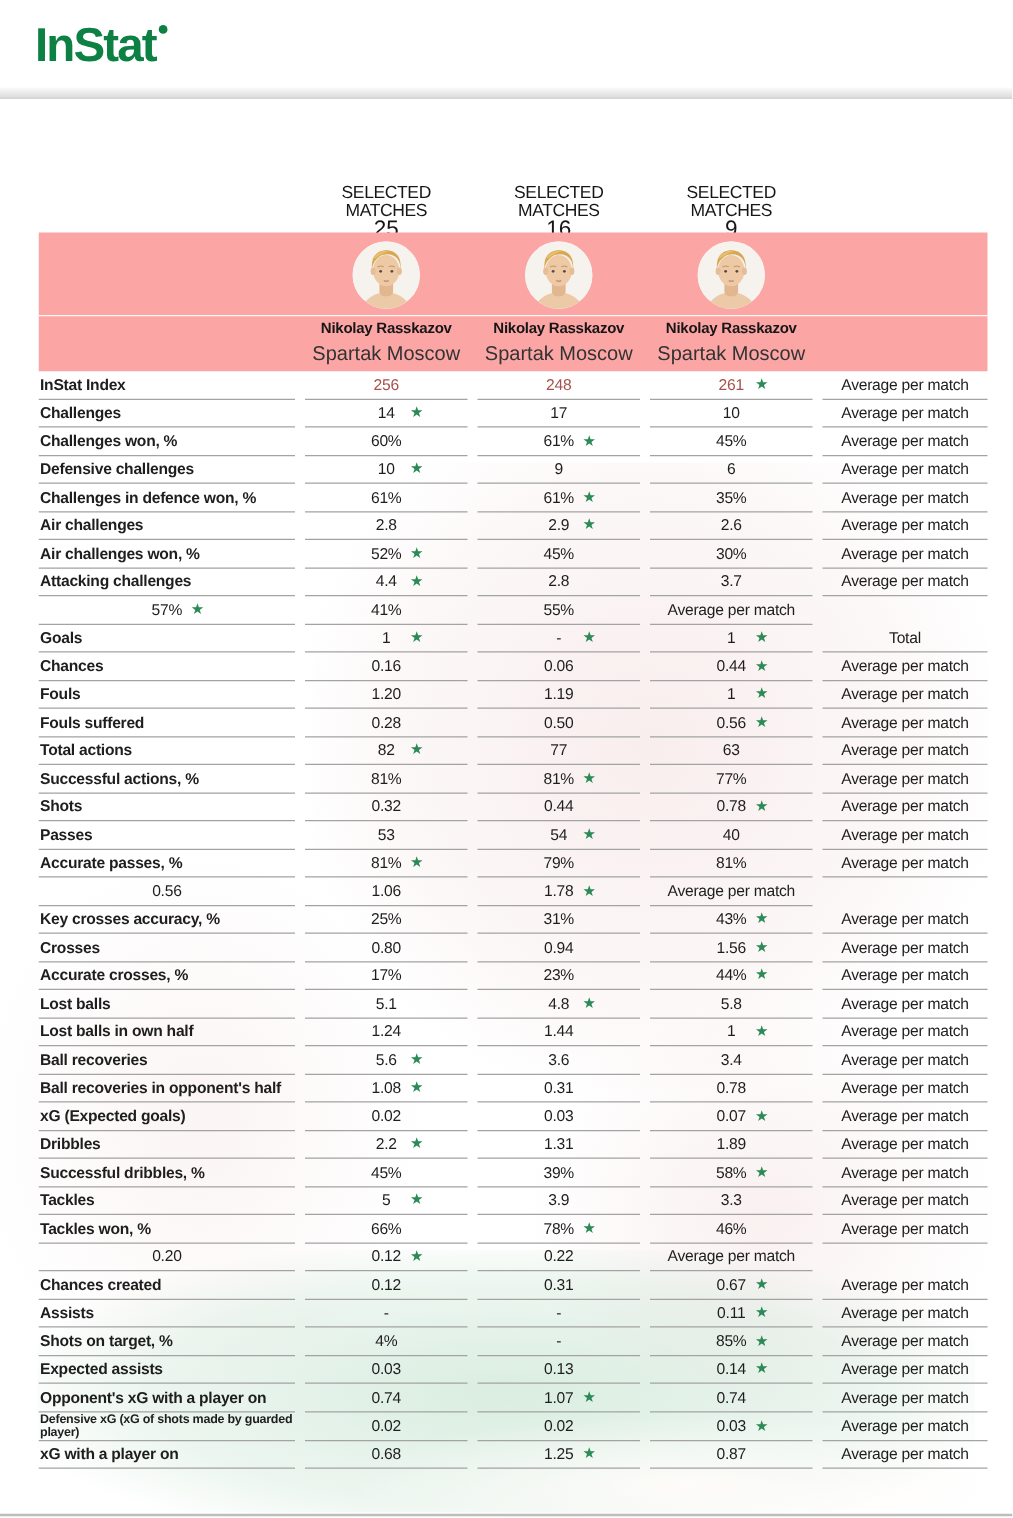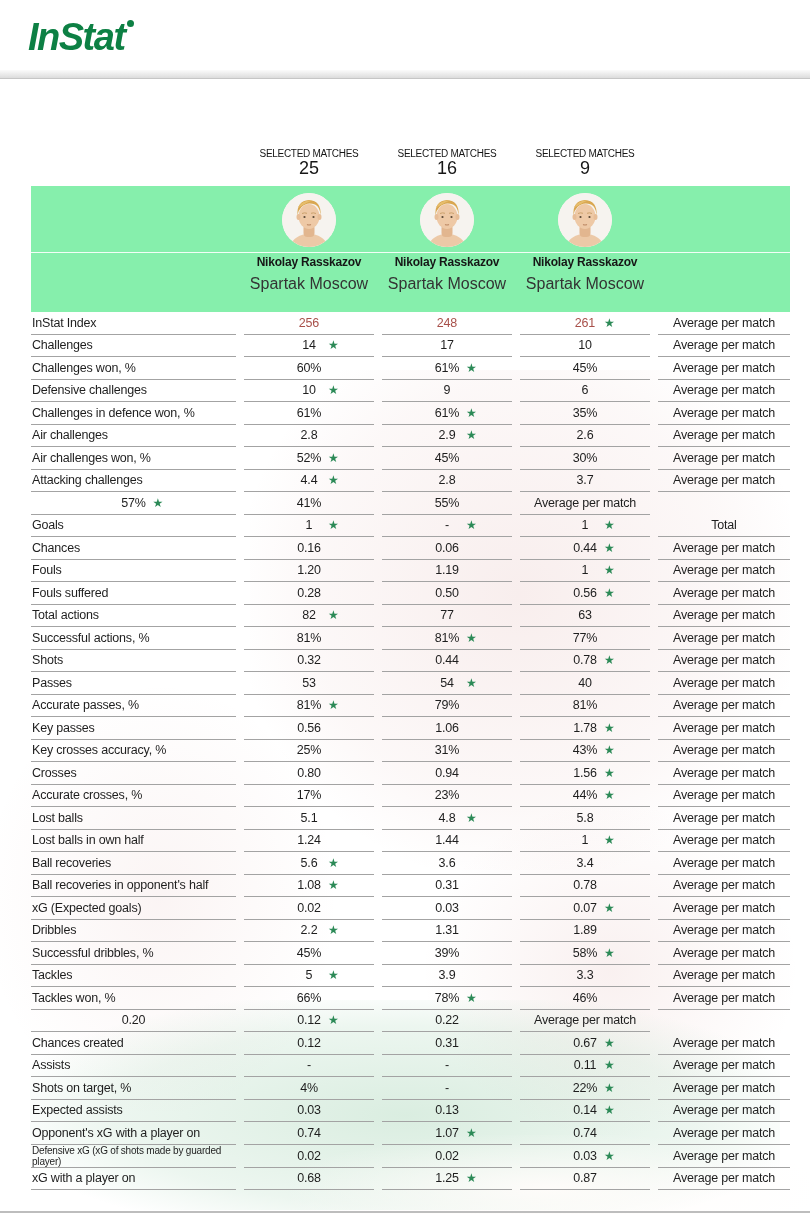--- a/index.html
+++ b/index.html
@@ -2,21 +2,21 @@
 <html><head>
 <meta charset="utf-8">
 <style>
   html,body{margin:0;padding:0;}
   body{
     width:810px;height:1214px;position:relative;overflow:hidden;
     background:#ffffff;color:#1e1e1e;
     font-family:"Liberation Sans", sans-serif;
   }
   
-  .brandbar{position:absolute;left:0;top:0;width:670px;height:70px;background:#fff;z-index:3;font-style:italic;}
+  .brandbar{position:absolute;left:0;top:0;width:670px;height:70px;background:#fff;z-index:3;}
   .logo{position:absolute;left:28px;top:16px;font-size:38px;font-weight:bold;
         color:#0d8044;letter-spacing:-1.5px;white-space:nowrap;}
   .logo-dot{display:inline-block;width:7px;height:7px;border-radius:50%;
         background:#0d8044;vertical-align:top;margin:4px 0 0 2px;}
   .top-divider{position:absolute;left:0;top:70px;width:810px;height:8px;z-index:3;
         background:linear-gradient(#fbfbfb,#dcdcdc);border-bottom:1px solid #c6c6c6;}
   
   .wm{position:absolute;z-index:0;pointer-events:none;}
   .wm-pink1{left:250px;top:370px;width:540px;height:500px;
     background:radial-gradient(ellipse at 50% 45%,rgba(202,122,116,0.13),rgba(202,122,116,0.05) 55%,rgba(202,122,116,0) 75%);}
@@ -26,37 +26,37 @@
     background:radial-gradient(ellipse at 50% 50%,rgba(202,122,116,0.08),rgba(202,122,116,0) 70%);}
   .wm-green{left:30px;top:1000px;width:750px;height:210px;
     background:radial-gradient(ellipse at 50% 55%,rgba(140,200,160,0.32),rgba(140,200,160,0.16) 55%,rgba(140,200,160,0) 78%);}
   .wm-fade{left:290px;top:1135px;width:520px;height:90px;
     background:radial-gradient(ellipse at 50% 60%,rgba(255,252,250,0.95),rgba(255,252,250,0) 75%);}
   
   .table-area{position:absolute;left:31px;top:146px;width:759px;z-index:2;}
   .grid5{display:grid;grid-template-columns:205px 130px 130px 130px 132px;column-gap:8px;}
   .col-headers{height:40px;}
   .sel-header{grid-column:span 1;text-align:center;line-height:15px;}
-  .sel-header .sel-label{font-size:10px;letter-spacing:-0.3px;color:#161616;}
+  .sel-header .sel-label{font-size:14px;letter-spacing:-0.3px;color:#161616;}
   .sel-header .sel-count{font-size:18px;color:#161616;}
   
-  .band{position:relative;height:126px;background:#86efac;}
+  .band{position:relative;height:111px;background:#fca5a5;}
   .band-sep{position:absolute;left:0;top:66px;width:100%;height:1px;
             background:rgba(255,255,255,0.9);z-index:1;}
   .player-card{position:relative;text-align:center;}
   .avatar{width:54px;height:54px;border-radius:50%;overflow:hidden;margin:7px auto 0;
           background:#f6f3ef;}
   .player-name{margin-top:8px;font-size:12px;font-weight:bold;color:#161616;letter-spacing:-0.2px;}
   .player-team{margin-top:6px;font-size:16px;color:#333;}
   
   .row{height:22.5px;}
   .cell{position:relative;display:flex;align-items:center;justify-content:center;
         box-sizing:border-box;border-bottom:1px solid #a3a3a3;
         font-size:12.5px;letter-spacing:-0.2px;color:#1e1e1e;}
-  .cell.label{justify-content:flex-start;padding-left:1px;}
+  .cell.label{justify-content:flex-start;padding-left:1px;font-weight:bold;}
   .cell.label.small-label{font-size:10px;letter-spacing:-0.2px;}
   .cell .value{white-space:nowrap;}
   .cell .value.red{color:#a8504a;}
   .val-star{position:absolute;left:calc(50% + 19px);top:50%;transform:translateY(-54%);
             color:#2c8a57;font-size:12px;line-height:12px;}
   .bottom-line{position:absolute;left:0;top:1211px;width:810px;height:2px;
                background:#bdbdbd;z-index:3;}
 </style>
 </head>
 <body>
@@ -431,21 +431,20 @@
     <div class="cell">
           <span class="value">79%</span>
         </div>
     <div class="cell">
           <span class="value">81%</span>
         </div>
     <div class="cell unit">Average per match</div>
   </div>
 
   <div class="grid5 row">
-    <div class="cell label">Key passes</div>
     <div class="cell">
           <span class="value">0.56</span>
         </div>
     <div class="cell">
           <span class="value">1.06</span>
         </div>
     <div class="cell">
           <span class="value">1.78</span>
           <span class="val-star">★</span>
         </div>
@@ -678,21 +677,21 @@
 
   <div class="grid5 row">
     <div class="cell label">Shots on target, %</div>
     <div class="cell">
           <span class="value">4%</span>
         </div>
     <div class="cell">
           <span class="value">-</span>
         </div>
     <div class="cell">
-          <span class="value">22%</span>
+          <span class="value">85%</span>
           <span class="val-star">★</span>
         </div>
     <div class="cell unit">Average per match</div>
   </div>
 
   <div class="grid5 row">
     <div class="cell label">Expected assists</div>
     <div class="cell">
           <span class="value">0.03</span>
         </div>

